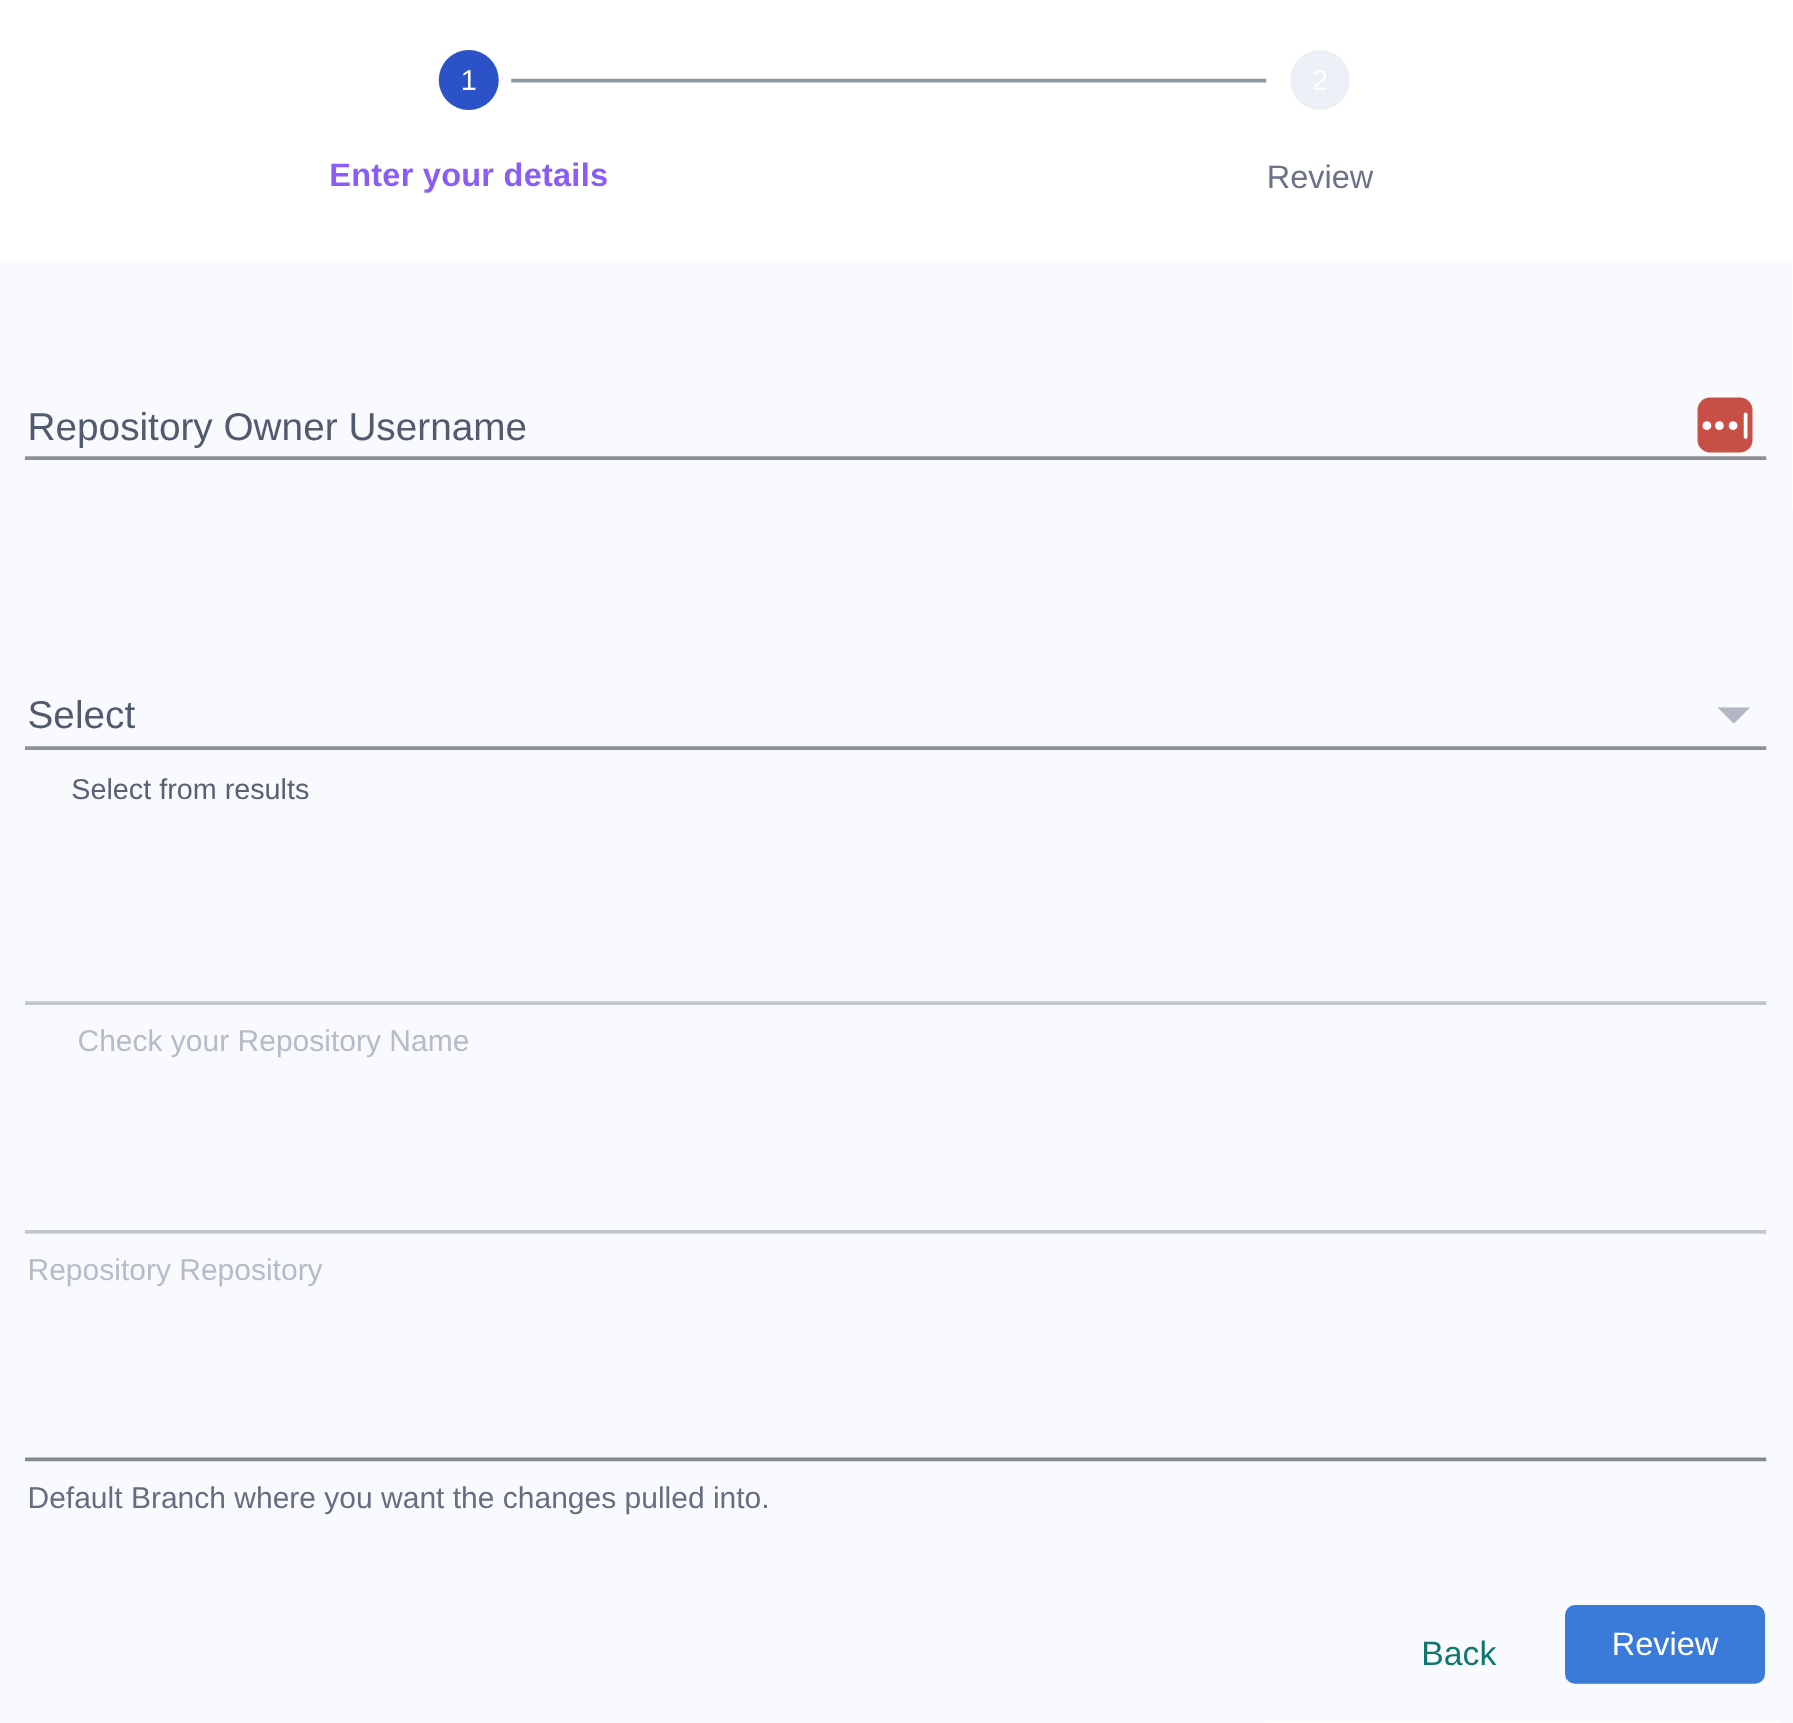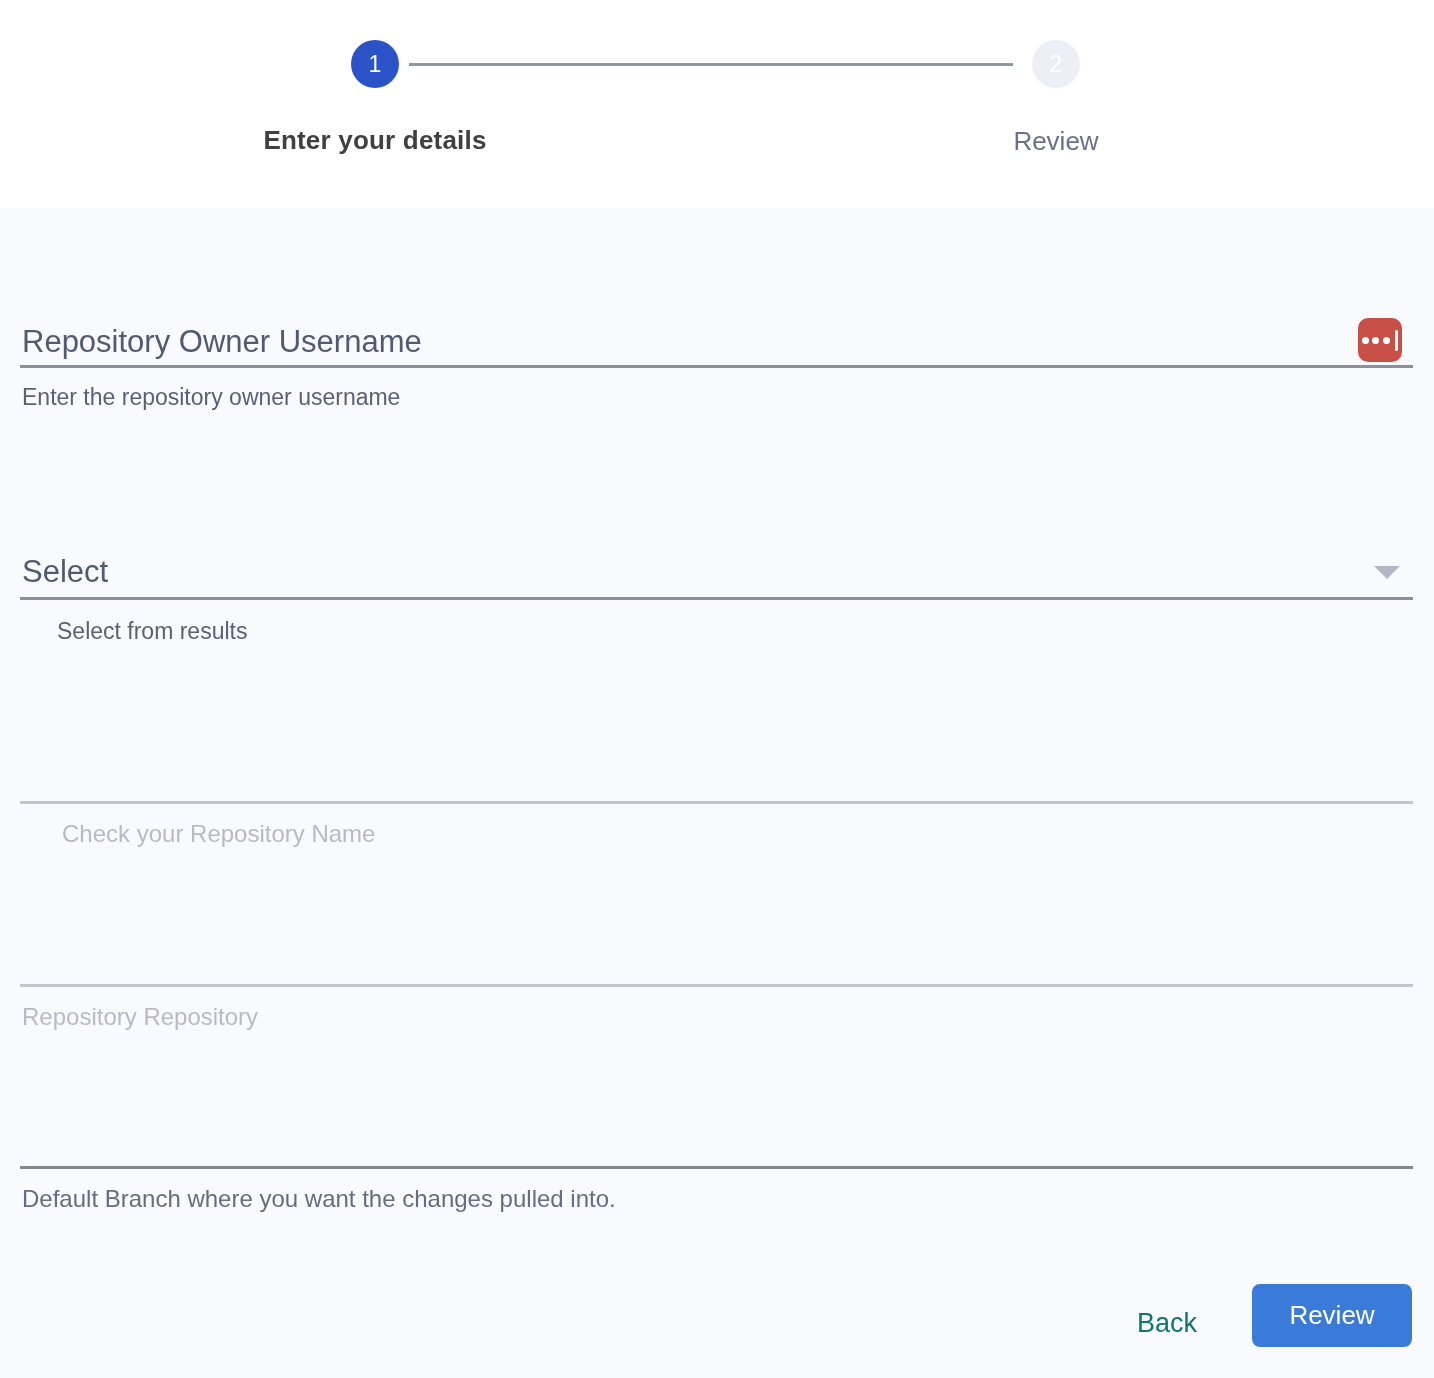--- a/index.html
+++ b/index.html
@@ -43,21 +43,21 @@
     position: absolute;
     left: 409px; top: 63px;
     width: 604px; height: 2.5px;
     background: #8f96a6;
   }
   .step-label-1 {
     position: absolute;
     left: 175px; top: 125px; width: 400px;
     text-align: center;
     font-size: 26px; font-weight: 600;
-    color: #404040;
+    color: #8b5cf6;
     letter-spacing: 0.2px;
   }
   .step-label-2 {
     position: absolute;
     left: 906px; top: 126px; width: 300px;
     text-align: center;
     font-size: 26px; font-weight: 400;
     color: #6b7186;
   }
 
@@ -179,21 +179,20 @@
   <div class="form-panel">
 
     <div class="abs field-label" style="left:22px; top:116px;">Repository Owner Username</div>
     <div class="pm-icon">
       <span class="pm-dot"></span>
       <span class="pm-dot"></span>
       <span class="pm-dot"></span>
       <span class="pm-bar"></span>
     </div>
     <div class="abs underline" style="left:20px; top:157px; width:1393px;"></div>
-    <div class="abs field-helper" style="left:22px; top:176px;">Enter the repository owner username</div>
 
     <div class="abs field-label" style="left:22px; top:346px;">Select</div>
     <div class="chevron-down"></div>
     <div class="abs underline" style="left:20px; top:389px; width:1393px;"></div>
     <div class="abs field-helper" style="left:22px; top:410px;margin-left:35px;">Select from results</div>
 
     <div class="abs underline light" style="left:20px; top:593px; width:1393px;"></div>
     <div class="abs field-placeholder" style="left:22px; top:612px;margin-left:40px;">Check your Repository Name</div>
 
     <div class="abs underline light" style="left:20px; top:776px; width:1393px;"></div>

